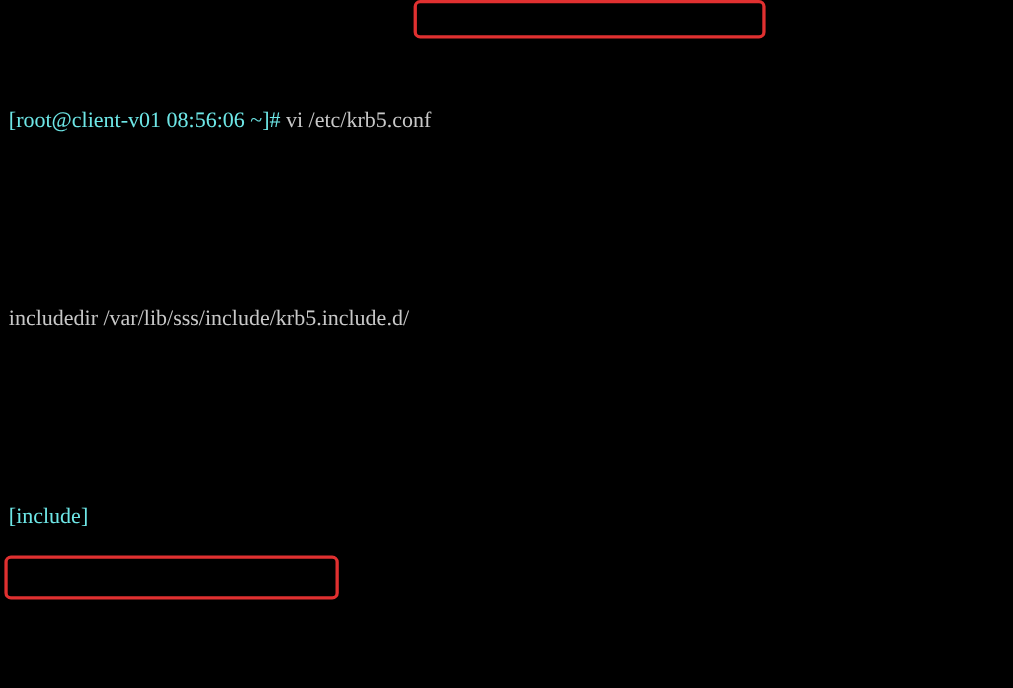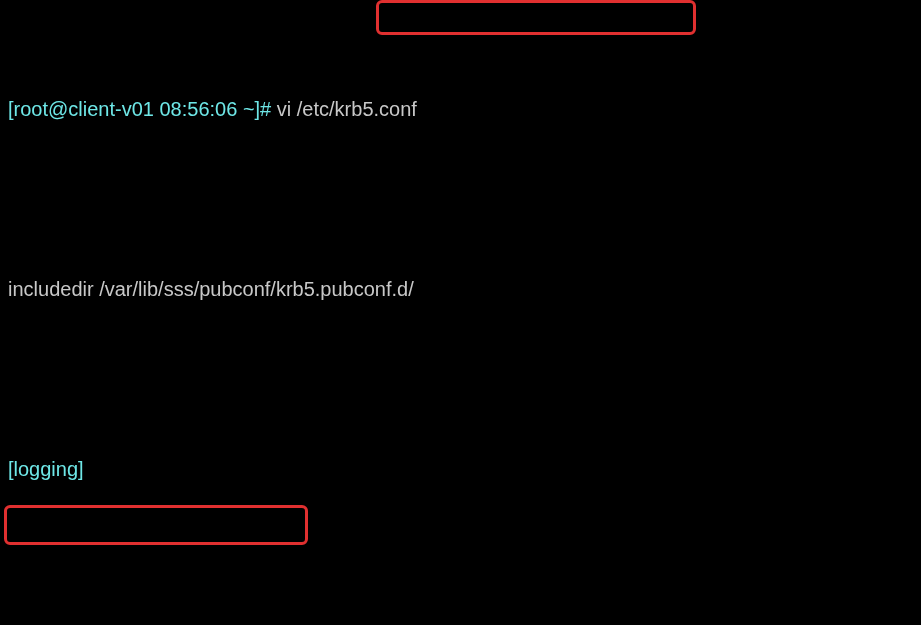--- a/index.html
+++ b/index.html
@@ -9,21 +9,21 @@
     height: 625px;
     background: #000000;
     overflow: hidden;
   }
   .terminal {
     width: 921px;
     height: 625px;
     background: #000000;
     padding: 4px 8px;
     box-sizing: border-box;
-    font-family: Liberation Sans, sans-serif;
+    font-family: Liberation Serif, serif;
     font-size: 20px;
     line-height: 30px;
     color: #c8c8c8;
     white-space: pre;
     position: relative;
   }
   .line {
     display: block;
     height: 30px;
   }
@@ -37,23 +37,23 @@
     box-sizing: border-box;
   }
 </style>
 </head>
 <body>
 
 <div class="terminal">
 
   <span class="line"><span class="aqua">[root@client-v01 08:56:06 ~]#</span><span class="white"> vi /etc/krb5.conf</span></span>
   <span class="line white"></span>
-  <span class="line white">includedir /var/lib/sss/pubconf/krb5.pubconf.d/</span>
+  <span class="line white">includedir /var/lib/sss/include/krb5.include.d/</span>
   <span class="line white"></span>
-  <span class="line aqua">[logging]</span>
+  <span class="line aqua">[include]</span>
   
   
   
   
   
   
   
   
   
   

